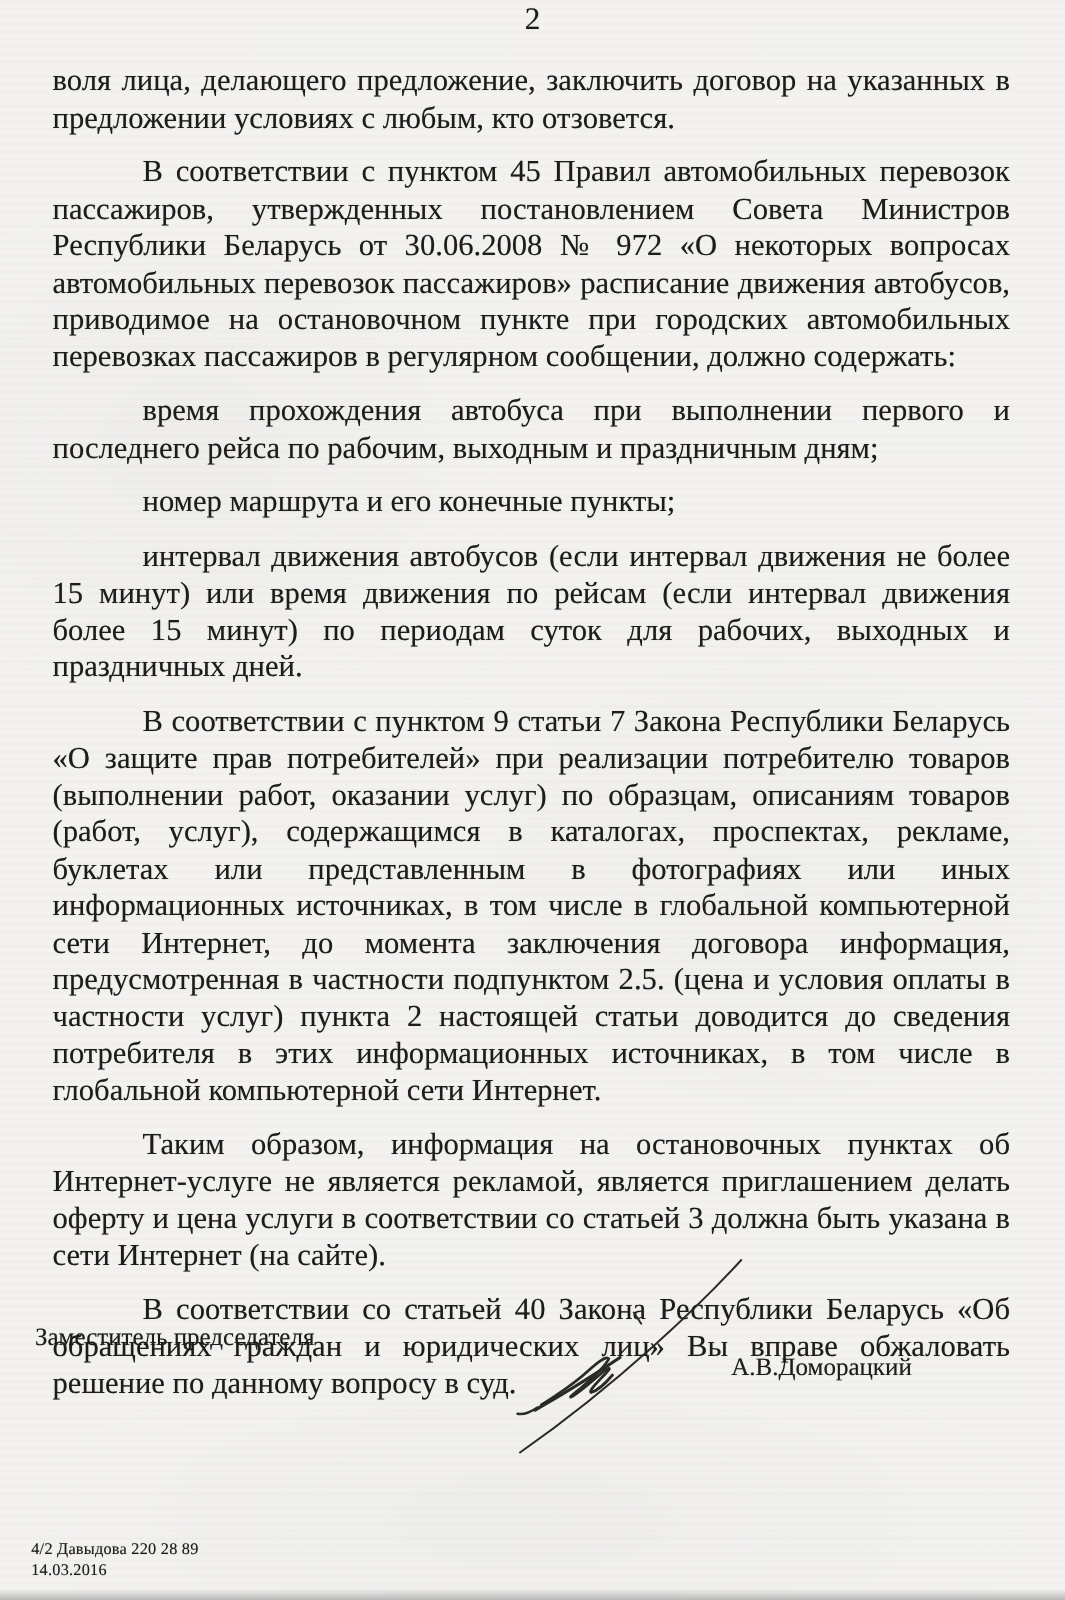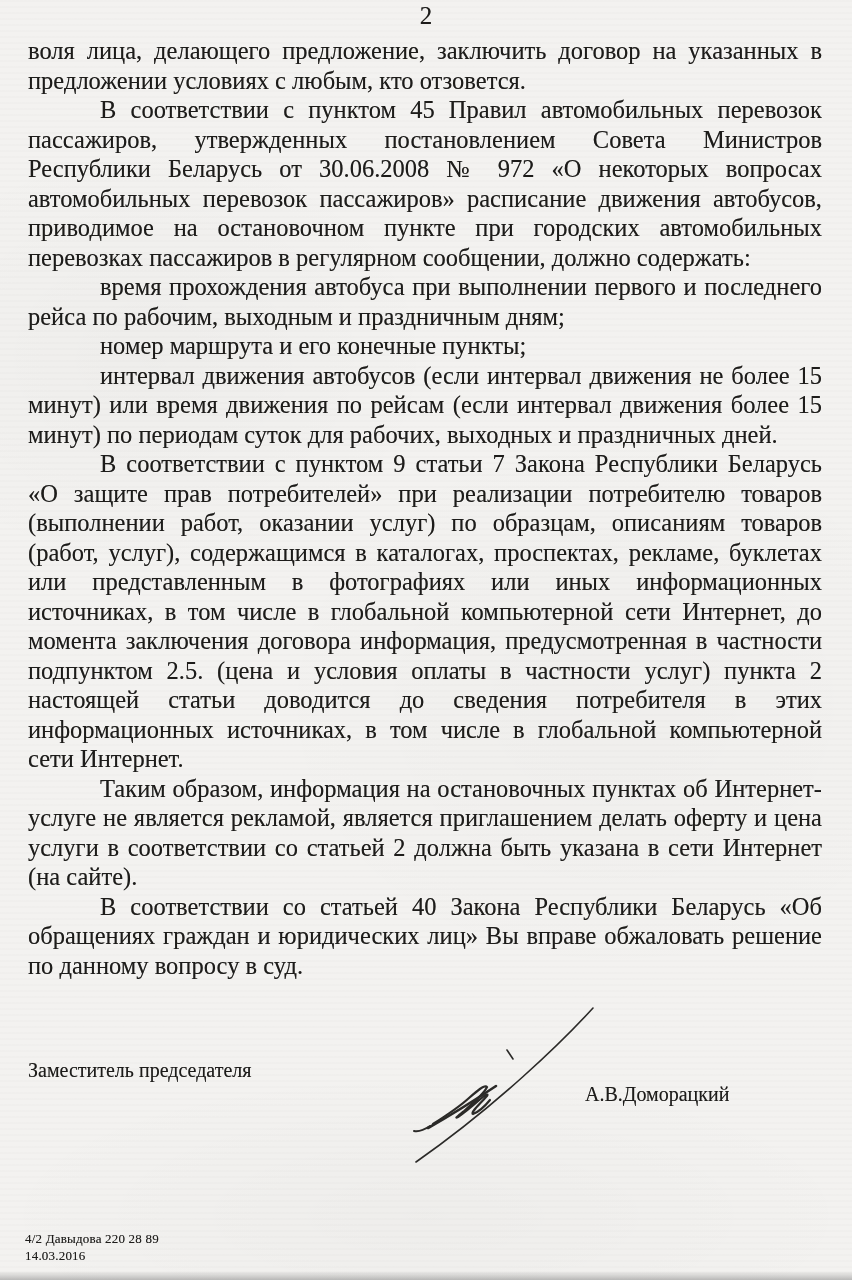--- a/index.html
+++ b/index.html
@@ -24,21 +24,21 @@
     text-align: center;
     font-size: 25px;
     line-height: 28px;
   }
   .content {
     position: absolute;
     top: 36px; left: 28px;
     width: 794px;
   }
   .content p.para {
-    margin: 0;
+    margin: 14px;
     font-size: 24.5px;
     line-height: 29.5px;
     text-align: justify;
   }
   .content p.indent { text-indent: 72px; font-family: Liberation Serif, serif; }
   .sig-row {
     position: absolute;
     top: 1056px; left: 28px; right: 48px;
     height: 34px;
     font-size: 20px;
@@ -73,21 +73,21 @@
 
   <div class="page-number scan-text">2</div>
 
   <div class="content scan-text">
       <p class="para">воля лица, делающего предложение, заключить договор на указанных в предложении условиях с любым, кто отзовется.</p>
       <p class="para indent">В соответствии с пунктом 45 Правил автомобильных перевозок пассажиров, утвержденных постановлением Совета Министров Республики Беларусь от 30.06.2008 № 972 «О некоторых вопросах автомобильных перевозок пассажиров» расписание движения автобусов, приводимое на остановочном пункте при городских автомобильных перевозках пассажиров в регулярном сообщении, должно содержать:</p>
       <p class="para indent">время прохождения автобуса при выполнении первого и последнего рейса по рабочим, выходным и праздничным дням;</p>
       <p class="para indent">номер маршрута и его конечные пункты;</p>
       <p class="para indent">интервал движения автобусов (если интервал движения не более 15 минут) или время движения по рейсам (если интервал движения более 15 минут) по периодам суток для рабочих, выходных и праздничных дней.</p>
       <p class="para indent">В соответствии с пунктом 9 статьи 7 Закона Республики Беларусь «О защите прав потребителей» при реализации потребителю товаров (выполнении работ, оказании услуг) по образцам, описаниям товаров (работ, услуг), содержащимся в каталогах, проспектах, рекламе, буклетах или представленным в фотографиях или иных информационных источниках, в том числе в глобальной компьютерной сети Интернет, до момента заключения договора информация, предусмотренная в частности подпунктом 2.5. (цена и условия оплаты в частности услуг) пункта 2 настоящей статьи доводится до сведения потребителя в этих информационных источниках, в том числе в глобальной компьютерной сети Интернет.</p>
-      <p class="para indent">Таким образом, информация на остановочных пунктах об Интернет-услуге не является рекламой, является приглашением делать оферту и цена услуги в соответствии со статьей 2 должна быть указана в сети Интернет (на сайте).</p>
+      <p class="para indent">Таким образом, информация на остановочных пунктах об Интернет-услуге не является рекламой, является приглашением делать оферту и цена услуги в соответствии со статьей 3 должна быть указана в сети Интернет (на сайте).</p>
       <p class="para indent">В соответствии со статьей 40 Закона Республики Беларусь «Об обращениях граждан и юридических лиц» Вы вправе обжаловать решение по данному вопросу в суд.</p>
     </div>
 
   <div class="sig-row scan-text">
     <span class="sig-title">Заместитель председателя</span>
     <span class="sig-name">А.В.Доморацкий</span>
   </div>
 
   <svg class="signature-svg" viewBox="0 0 260 180" xmlns="http://www.w3.org/2000/svg">
     <g fill="none" stroke="#2b2a28" stroke-linecap="round">

